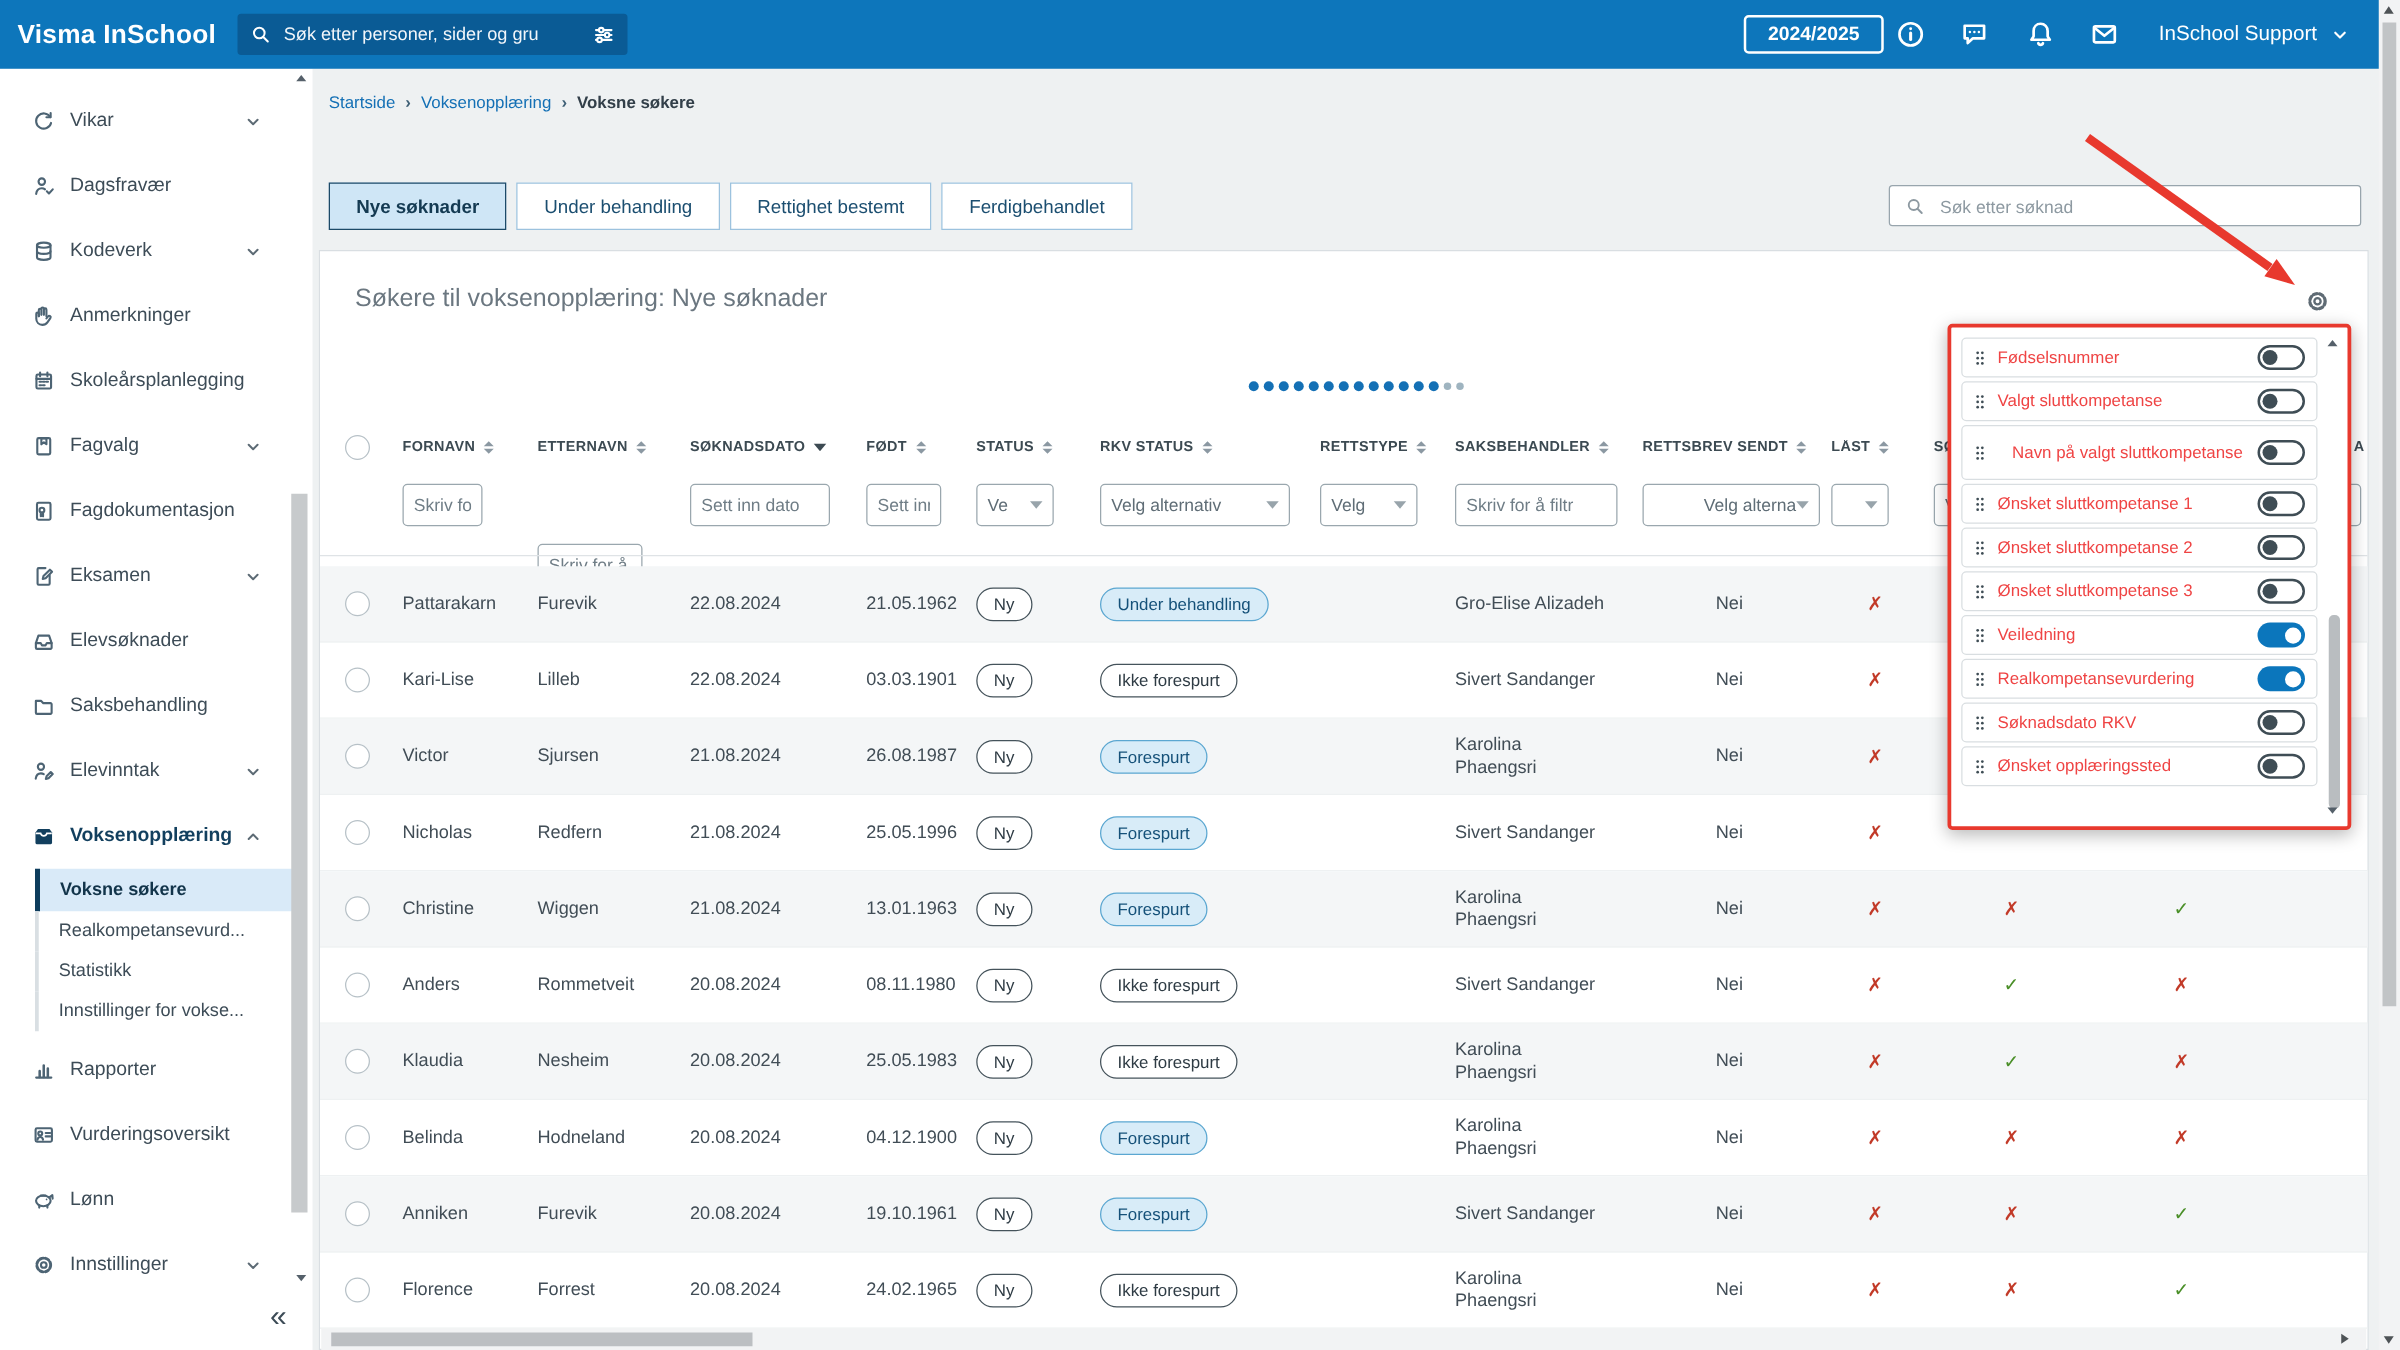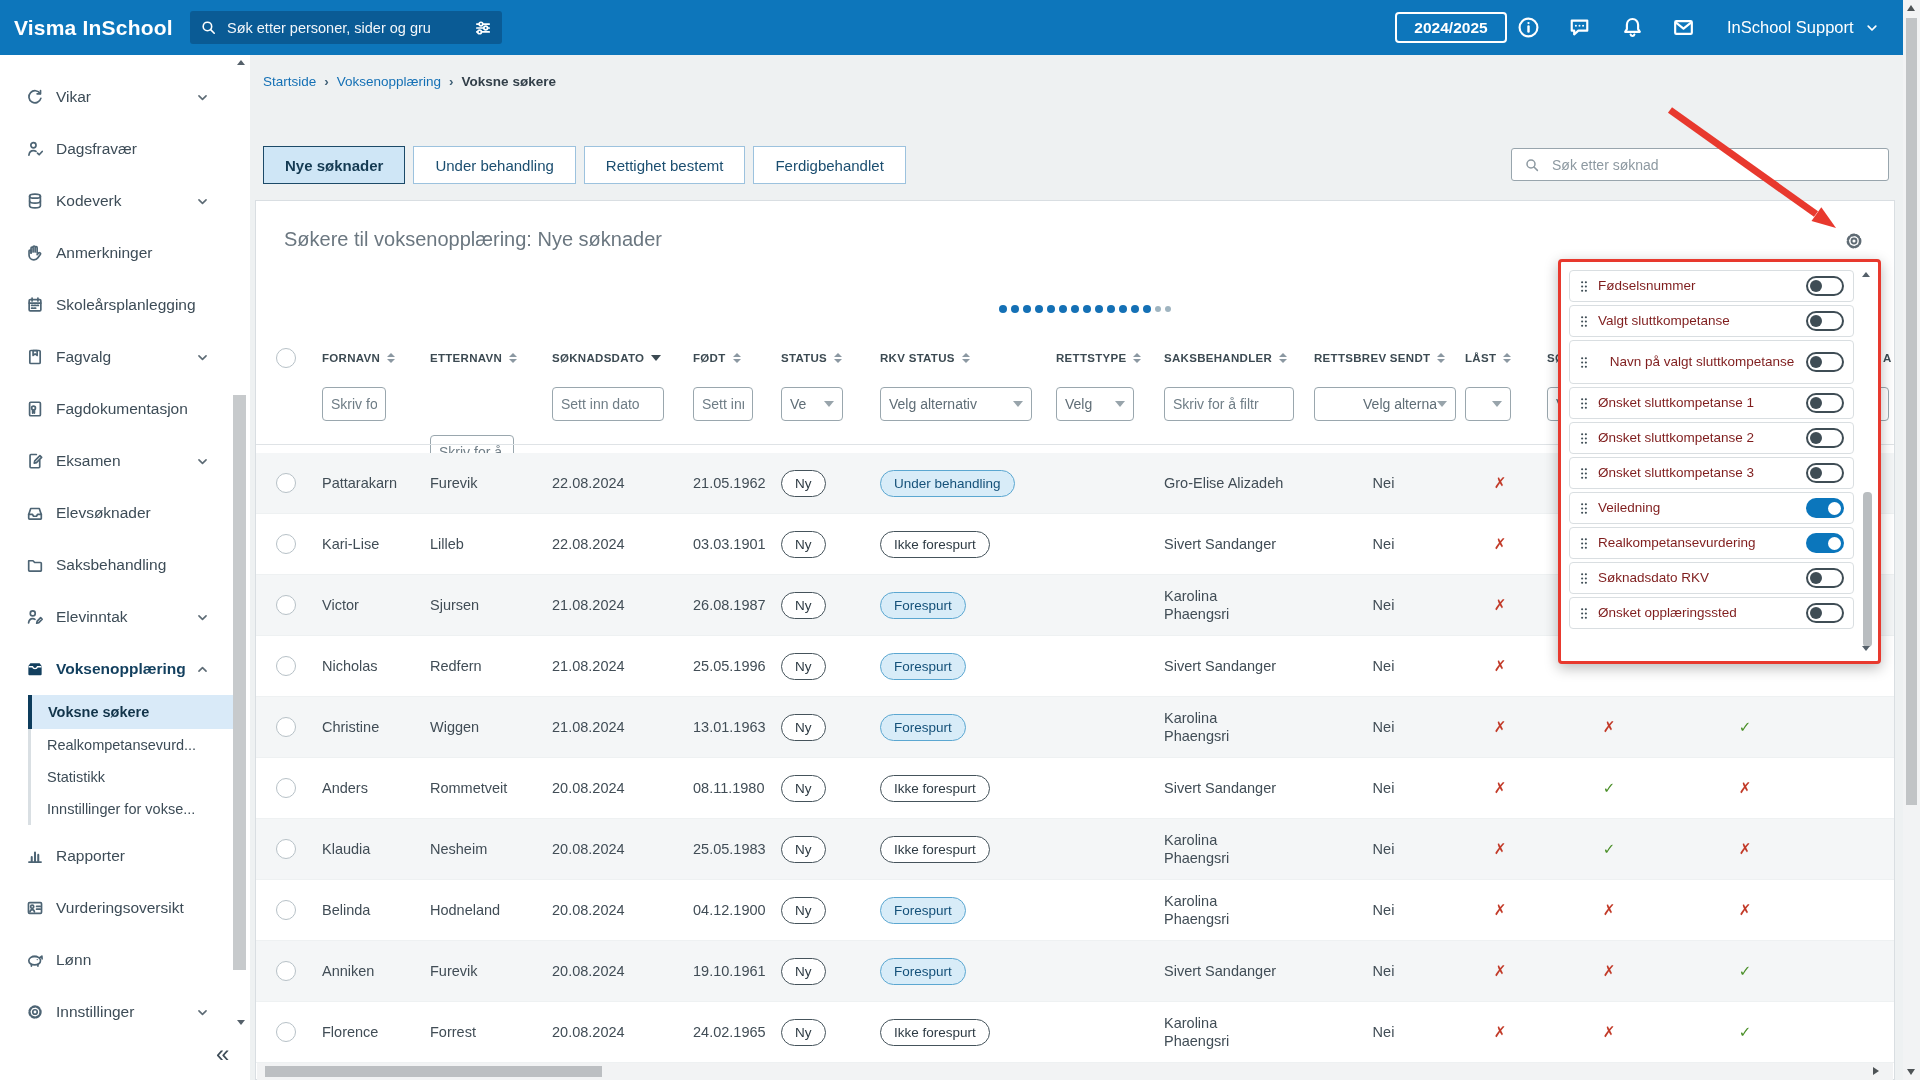--- a/index.html
+++ b/index.html
@@ -106,21 +106,21 @@
   .v-thumb{position:absolute;left:3px;top:18px;width:11px;height:787px;background:#c1c4c6;}
   .tri-s-up{width:0;height:0;border-left:4px solid transparent;border-right:4px solid transparent;border-bottom:5px solid #55606a;}
   .tri-s-down{width:0;height:0;border-left:4px solid transparent;border-right:4px solid transparent;border-top:5px solid #55606a;}
 
   
   .panel-wrap{position:absolute;left:1558px;top:259px;border:3px solid #e8392e;border-radius:4px;z-index:70;background:#fff;box-shadow:0 4px 14px rgba(0,0,0,.28);}
   .panel{position:relative;width:317px;height:399px;padding-top:5px;box-sizing:border-box;overflow:hidden;}
   .p-item{display:flex;align-items:center;border:1px solid #d9dee1;border-radius:4px;height:32px;margin:3px 24px 3px 8px;padding:0 9px;box-sizing:border-box;background:#fff;cursor:grab;}
   .p-item.tall{height:44px;}
   .p-handle{width:10px;height:15px;color:#3f4d55;flex:none;}
-  .p-label{flex:1;font-size:13.5px;color:#7f1d1d;padding-left:9px;line-height:1.2;}
+  .p-label{flex:1;font-size:13.5px;color:#ef4444;padding-left:9px;line-height:1.2;}
   .p-item.tall .p-label{text-align:center;}
   .toggle{width:38px;height:20px;border-radius:10px;position:relative;box-sizing:border-box;flex:none;cursor:pointer;}
   .toggle.off{border:2px solid #3f4d55;background:#fff;}
   .toggle.off::after{content:"";position:absolute;left:2px;top:2px;width:12px;height:12px;border-radius:50%;background:#3f4d55;}
   .toggle.on{background:#0b76bc;}
   .toggle.on::after{content:"";position:absolute;right:3px;top:3.5px;width:13px;height:13px;border-radius:50%;background:#fff;}
   .p-sb-up{position:absolute;right:8px;top:10px;}
   .p-sb-down{position:absolute;right:8px;bottom:10px;}
   .p-sb-thumb{position:absolute;right:6px;top:230px;width:9px;height:155px;background:#b9bdc0;border-radius:4px;}
 

